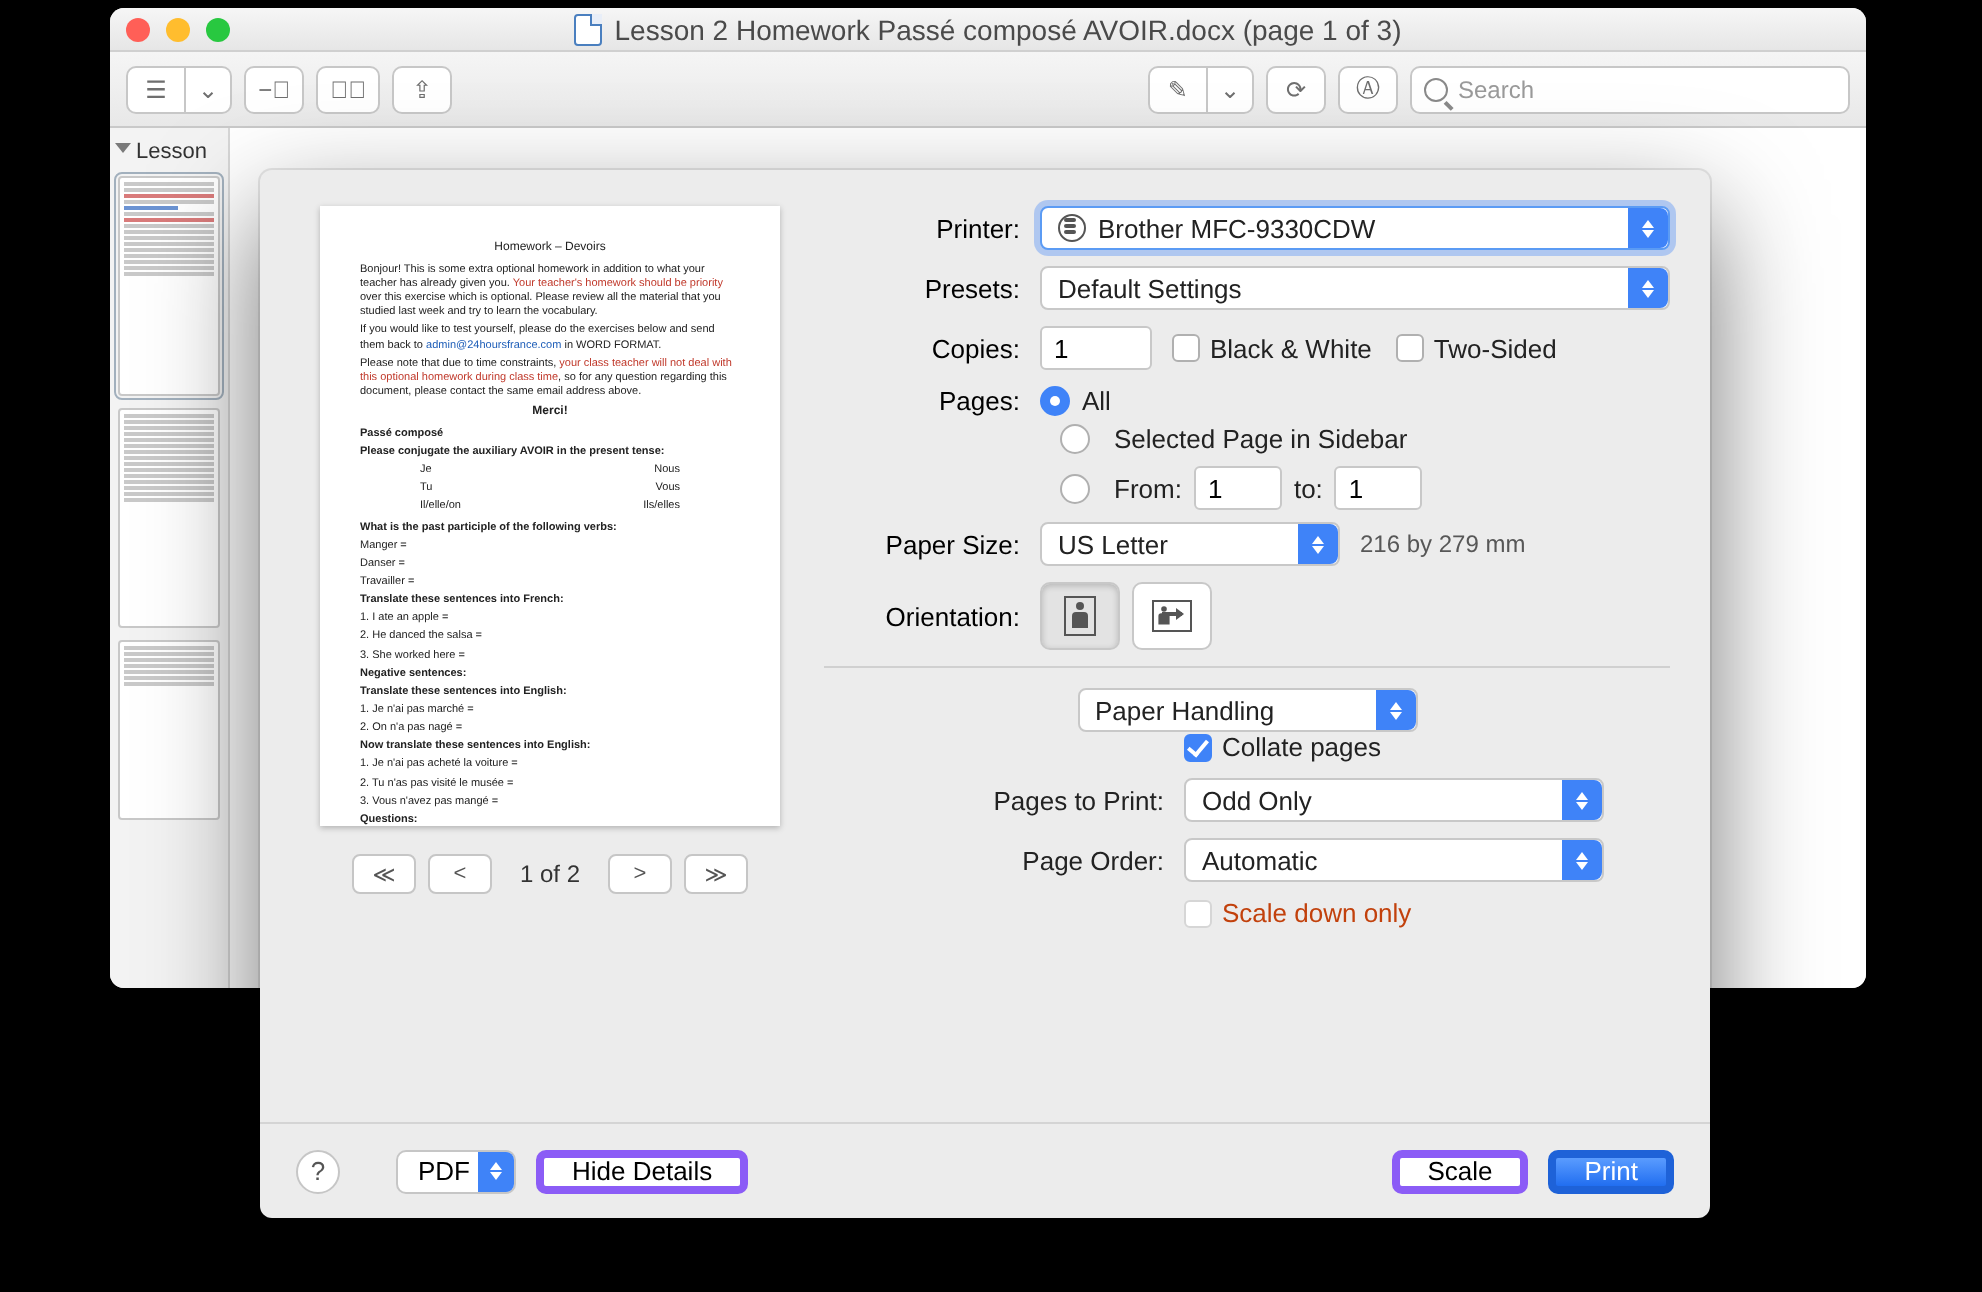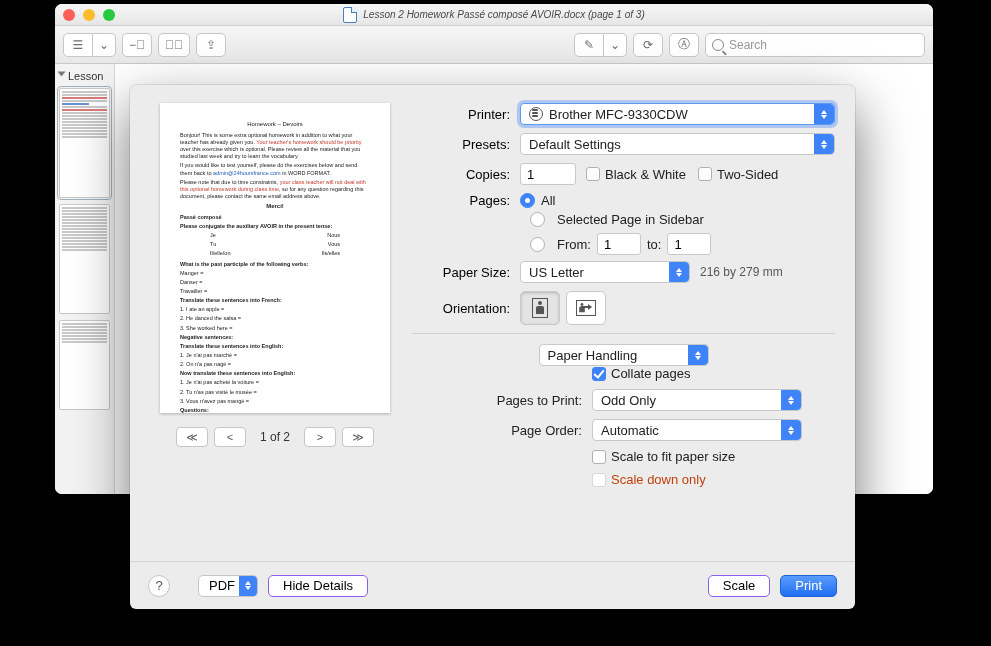--- a/index.html
+++ b/index.html
@@ -14,21 +14,21 @@
 }
 .win-titlebar {
   height: 22px; display: flex; align-items: center; padding: 0 8px;
   background: linear-gradient(#f6f6f6,#e6e6e6);
   border-bottom: 1px solid #d0d0d0;
   position: relative;
 }
 .traffic { display: flex; gap: 8px; position:absolute; left:8px; }
 .traffic span { width: 12px; height: 12px; border-radius: 50%; display: inline-block; }
 .tl-close { background:#ff5f57;} .tl-min{background:#ffbd2e;} .tl-max{background:#28c840;}
-.win-title { margin: 0 auto; font-size: 10px; color:#4a4a4a; display:flex; align-items:center; gap:6px;font-style:italic;}
+.win-title { margin: 0 auto; font-size: 14px; color:#4a4a4a; display:flex; align-items:center; gap:6px;}
 .doc-icon { width:14px; height:16px; background:#fff; border:1px solid #4a7fbf; border-radius:2px; position:relative;}
 .doc-icon::after{content:""; position:absolute; right:-1px; top:-1px; width:5px; height:5px; background:#e8eef8; border-left:1px solid #4a7fbf; border-bottom:1px solid #4a7fbf;}
 .win-toolbar {
   height: 38px; background: linear-gradient(#f5f5f5,#e8e8e8);
   border-bottom: 1px solid #c9c9c9; display:flex; align-items:center; padding:0 8px; gap:6px;
 }
 .tbtn { height:24px; min-width:30px; padding:0 6px; background:#fff; border:1px solid #c7c7c7; border-radius:5px; display:inline-flex; align-items:center; justify-content:center; font-size:12px; color:#6f6f6f;}
 .tbtn-group{display:flex;} .tbtn-group .tbtn{border-radius:0;} .tbtn-group .tbtn:first-child{border-radius:5px 0 0 5px;} .tbtn-group .tbtn:last-child{border-radius:0 5px 5px 0; border-left:none;}
 .search { flex:0 0 220px; margin-left:auto; height:24px; border:1px solid #c7c7c7; background:#fff; border-radius:5px; display:flex; align-items:center; padding:0 6px; font-size:12px; color:#9a9a9a; gap:5px;}
 .mag{width:12px;height:12px;border:1.5px solid #8a8a8a;border-radius:50%; position:relative;}
@@ -96,21 +96,21 @@
 .frow2{display:flex;align-items:center;margin-bottom:8px;}
 .label2{width:180px;text-align:right;padding-right:10px;}
 .note{font-size:12px;color:#575757;margin-left:10px;}
 .muted{color:#9a9a9a;}
 .muted .caret{background:#e6e6e6;} .muted .caret::before{border-bottom-color:#bbb;} .muted .caret::after{border-top-color:#bbb;}
 
 .sheet-footer{height:48px;border-top:1px solid #d4d4d4;display:flex;align-items:center;padding:0 18px;gap:10px;}
 .help{width:22px;height:22px;border:1px solid #c6c6c6;border-radius:50%;background:#fff;display:inline-flex;align-items:center;justify-content:center;font-size:13px;color:#555;}
 .pdfbtn{height:22px;border:1px solid #c6c6c6;background:#fff;border-radius:5px;padding:0 22px 0 10px;position:relative;display:inline-flex;align-items:center;font-size:13px;}
 .pdfbtn .caret{width:18px;}
-.btn{height:22px;border:1px solid #8b5cf6;background:#fff;border-radius:5px;padding:0 14px;font-size:13px;display:inline-flex;align-items:center;}
+.btn{height:22px;border:4px solid #8b5cf6;background:#fff;border-radius:5px;padding:0 14px;font-size:13px;display:inline-flex;align-items:center;}
 .btn.primary{background:linear-gradient(#5a9cff,#216ef0);color:#fff;border-color:#1e62d8;}
 </style>
 </head>
 <body>
 
 <div class="win">
   <div class="win-titlebar">
     <div class="traffic">
       <span class="tl-close"></span>
       <span class="tl-min"></span>
@@ -285,21 +285,21 @@
       </div>
       <div class="indent">
         <span class="radio"></span>
         <span>From:</span>
         <input class="txt sm" style="width: 44px;" value="1">
         <span>to:</span>
         <input class="txt sm" style="width: 44px;" value="1">
       </div>
       <div class="frow">
         <div class="label">Paper Size:</div>
-        <div class="select" style="flex:none;width:170px">
+        <div class="select" style="flex:none;width:150px">
           <span>US Letter</span>
           <span class="caret"></span>
         </div>
         <span class="note">216 by 279 mm</span>
       </div>
       <div class="frow">
         <div class="label">Orientation:</div>
         <div class="orient-btn sel">
             <span class="orient-ico">
               <span class="person"></span>
@@ -331,25 +331,20 @@
           <span class="caret"></span>
         </div>
       </div>
       <div class="frow2">
         <div class="label2">Page Order:</div>
         <div class="select" style="width:210px;flex:none">
           <span>Automatic</span>
           <span class="caret"></span>
         </div>
       </div>
-      <div class="frow2">
-        <div class="label2"></div>
-        <span class="chk"></span>
-          <span>Scale to fit paper size</span>
-      </div>
       <div class="frow2 muted">
         <div class="label2"></div>
         <span class="chk" style="border-color:#d6d6d6"></span>
           <span style="color:#c2410c">Scale down only</span>
       </div>
     </div>
   </div>
   <div class="sheet-footer">
     <span class="help">?</span>
     <span style="width:8px"></span>

